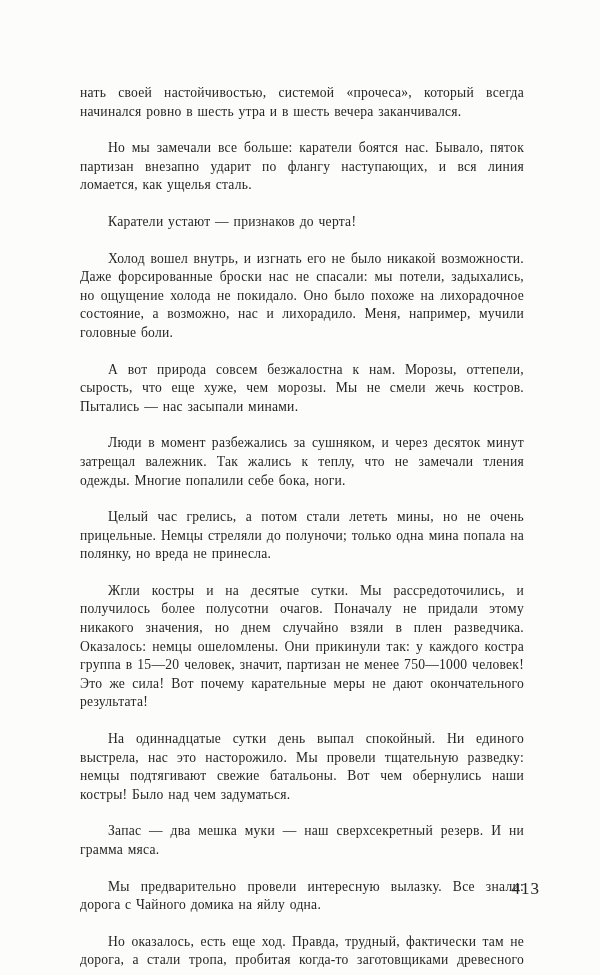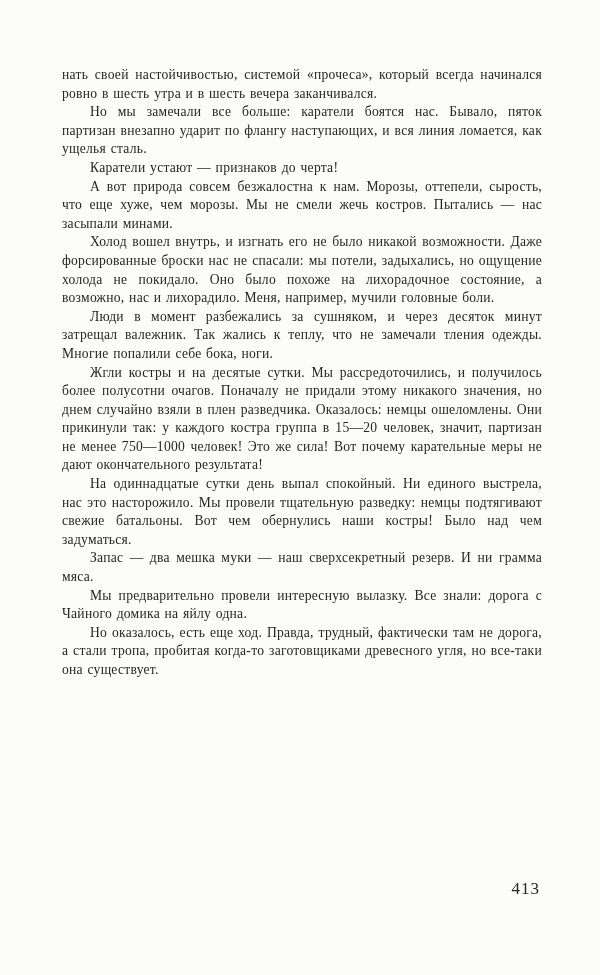--- a/index.html
+++ b/index.html
@@ -23,21 +23,21 @@
     left: 62px;
     right: 58px;
     top: 66px;
     text-align: justify;
     font-size: 13.6px;
     line-height: 18.6px;
     letter-spacing: 0.25px;
     word-spacing: 1px;
   }
   .text-block p {
-    margin: 0;
+    margin: 18px;
     padding: 0;
     text-indent: 28px;
   }
   .text-block p.no-indent {
     text-indent: 0;
   }
   .page-number {
     position: absolute;
     right: 60px;
     bottom: 76px;
@@ -47,23 +47,24 @@
   }
 </style>
 </head>
 <body>
 
 <div class="page">
   <div class="text-block">
       <p class="no-indent">нать своей настойчивостью, системой «прочеса», который всегда начинался ровно в шесть утра и в шесть вечера заканчивался.</p>
       <p>Но мы замечали все больше: каратели боятся нас. Бывало, пяток партизан внезапно ударит по флангу наступающих, и вся линия ломается, как ущелья сталь.</p>
       <p>Каратели устают — признаков до черта!</p>
+      <p>Холод вошел внутрь, и изгнать его не было никакой возможности. Даже форсированные броски нас не спасали: мы потели, задыхались, но ощущение холода не покидало. Оно было похоже на лихорадочное состояние, а возможно, нас и лихорадило. Меня, например, мучили головные боли.</p>
       <p>А вот природа совсем безжалостна к нам. Морозы, оттепели, сырость, что еще хуже, чем морозы. Мы не смели жечь костров. Пытались — нас засыпали минами.</p>
-      <p>Холод вошел внутрь, и изгнать его не было никакой возможности. Даже форсированные броски нас не спасали: мы потели, задыхались, но ощущение холода не покидало. Оно было похоже на лихорадочное состояние, а возможно, нас и лихорадило. Меня, например, мучили головные боли.</p>
       <p>Люди в момент разбежались за сушняком, и через десяток минут затрещал валежник. Так жались к теплу, что не замечали тления одежды. Многие попалили себе бока, ноги.</p>
+      <p>Целый час грелись, а потом стали лететь мины, но не очень прицельные. Немцы стреляли до полуночи; только одна мина попала на полянку, но вреда не принесла.</p>
       <p>Жгли костры и на десятые сутки. Мы рассредоточились, и получилось более полусотни очагов. Поначалу не придали этому никакого значения, но днем случайно взяли в плен разведчика. Оказалось: немцы ошеломлены. Они прикинули так: у каждого костра группа в 15—20 человек, значит, партизан не менее 750—1000 человек! Это же сила! Вот почему карательные меры не дают окончательного результата!</p>
       <p>На одиннадцатые сутки день выпал спокойный. Ни единого выстрела, нас это насторожило. Мы провели тщательную разведку: немцы подтягивают свежие батальоны. Вот чем обернулись наши костры! Было над чем задуматься.</p>
       <p>Запас — два мешка муки — наш сверхсекретный резерв. И ни грамма мяса.</p>
       <p>Мы предварительно провели интересную вылазку. Все знали: дорога с Чайного домика на яйлу одна.</p>
       <p>Но оказалось, есть еще ход. Правда, трудный, фактически там не дорога, а стали тропа, пробитая когда-то заготовщиками древесного угля, но все-таки она существует.</p>
     </div>
   <div class="page-number">413</div>
 </div>
 
 </body></html>

